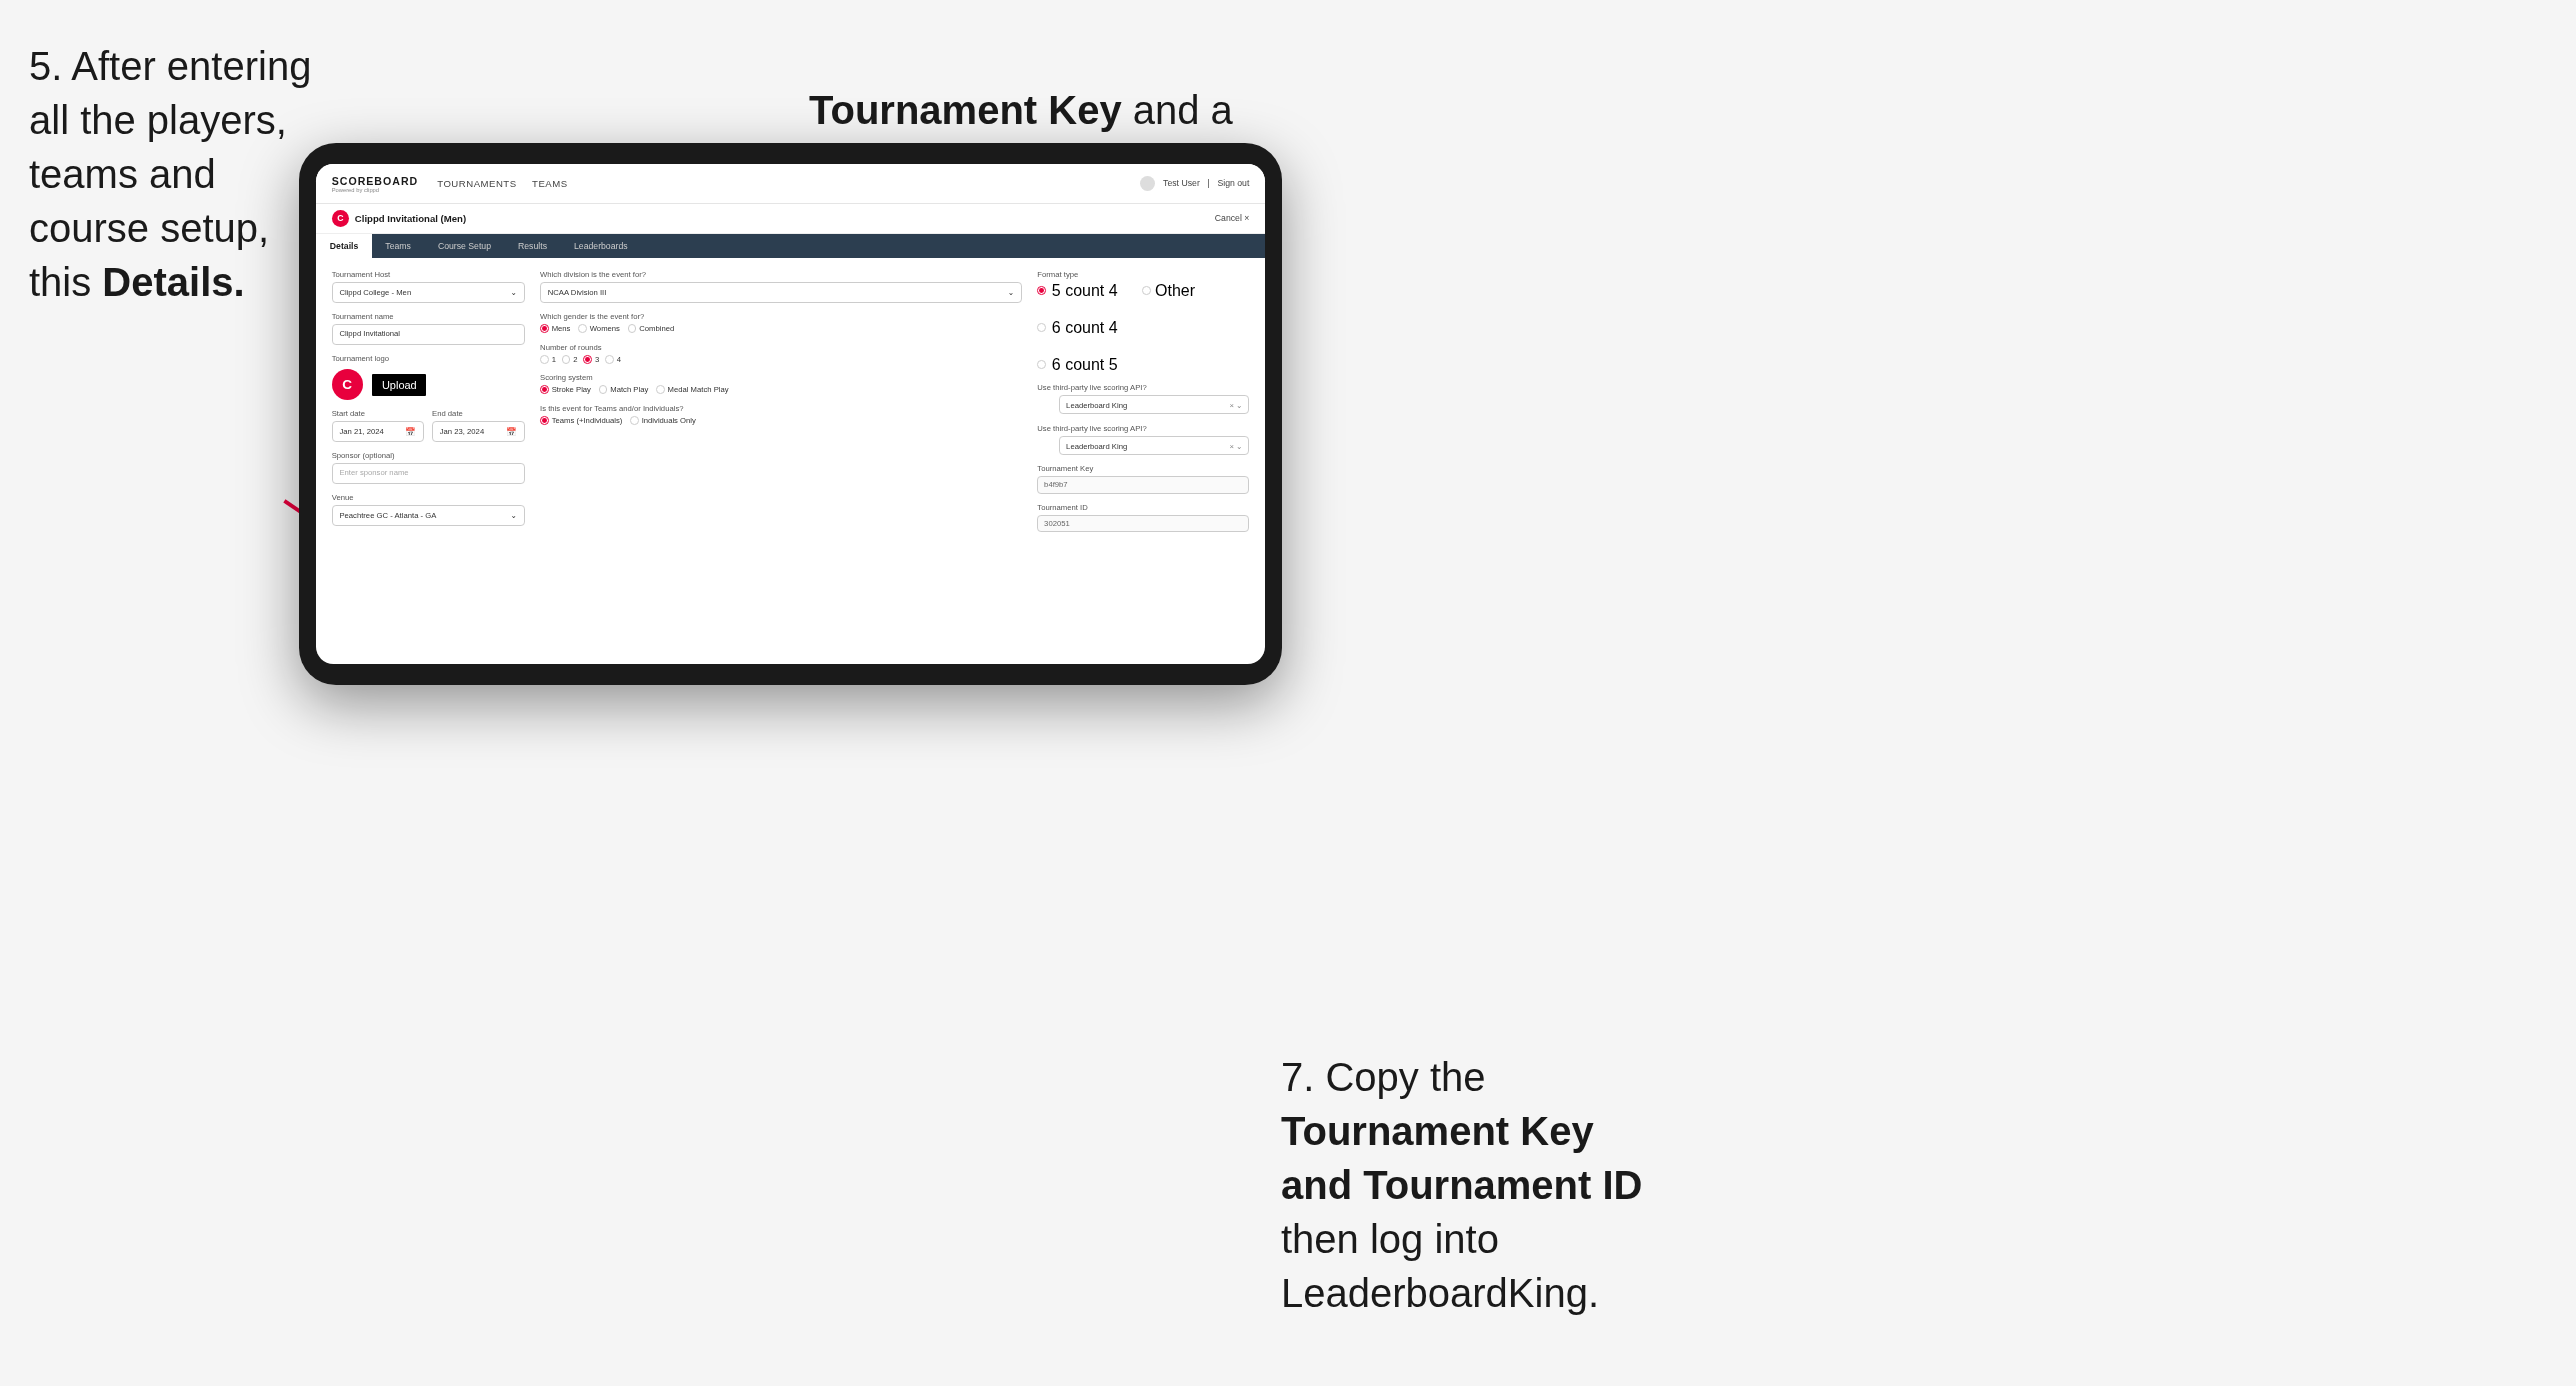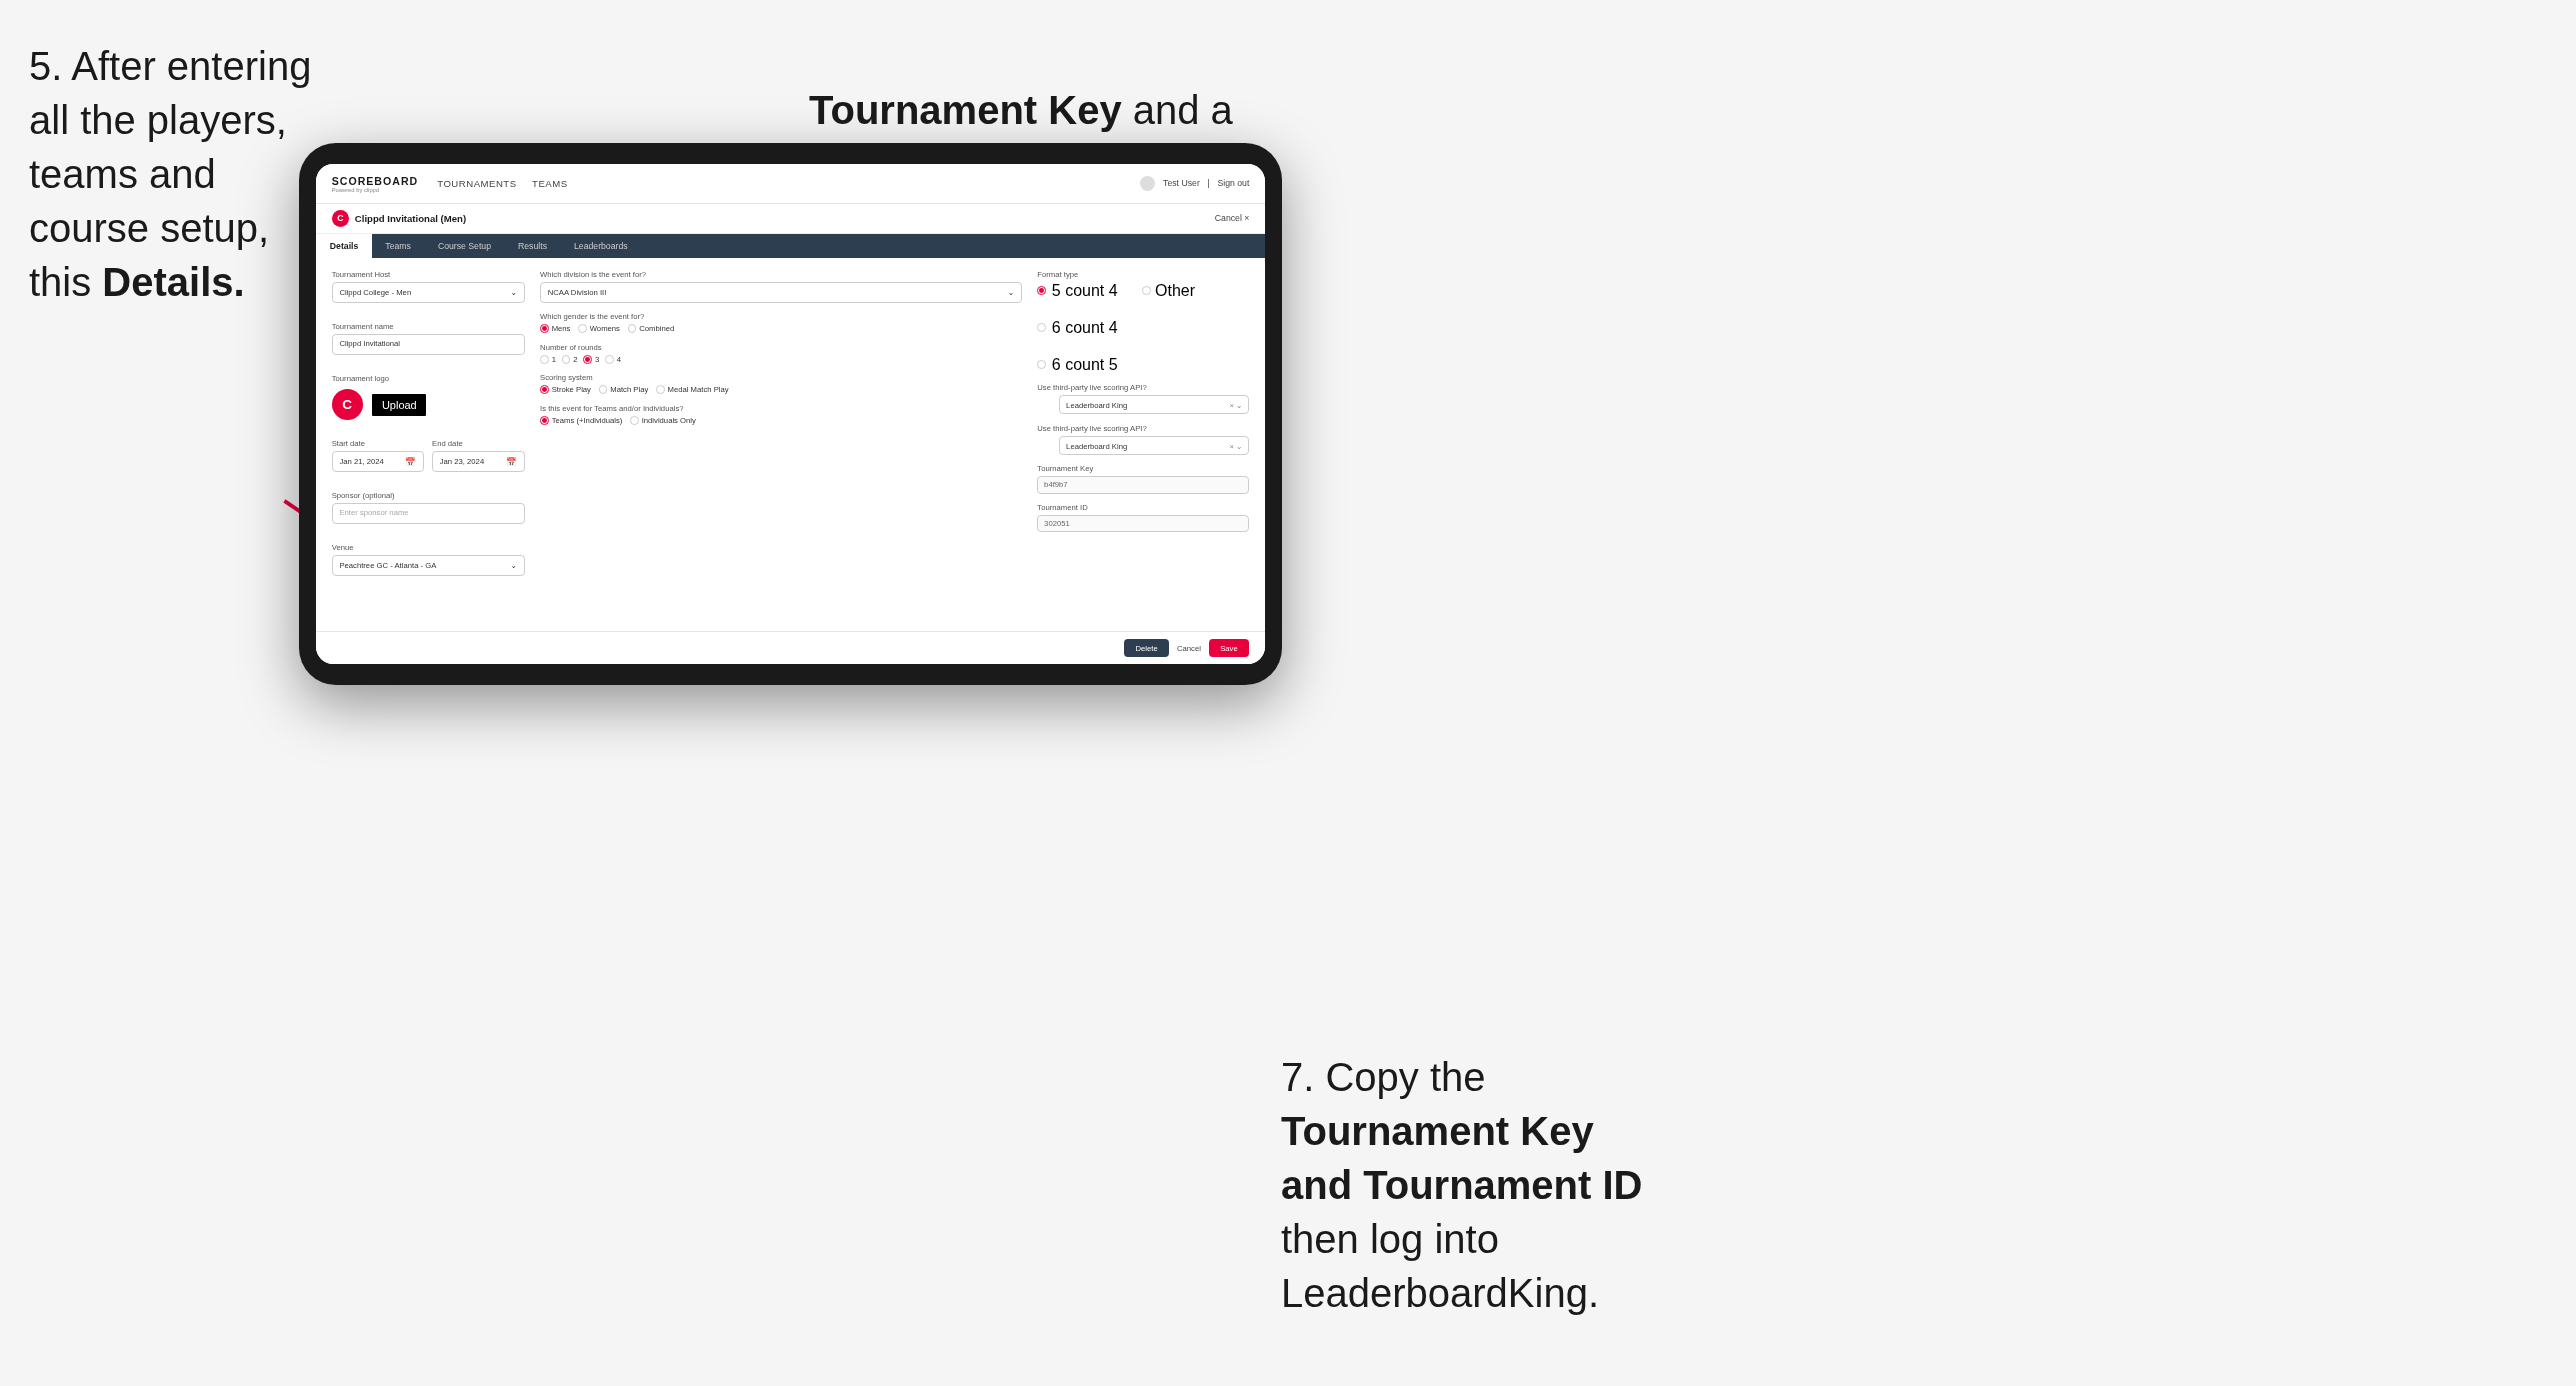--- a/index.html
+++ b/index.html
@@ -182,21 +182,21 @@
       padding: 11.6px 15.4px;
       display: flex;
       gap: 15.4px;
     }
 
     .left-col {
       width: 193px;
       flex-shrink: 0;
       display: flex;
       flex-direction: column;
-      gap: 19px;
+      gap: 9px;
     }
 
     .middle-col {
       flex: 1;
       display: flex;
       flex-direction: column;
       gap: 9.6px;
     }
 
     .right-col {
@@ -699,21 +699,16 @@
 
         <div class="field-group">
           <div class="field-label">Tournament ID</div>
           <div class="key-id-box">302051</div>
         </div>
 
       </div>
 
     </div>
 
-    <div class="action-bar">
-      <button class="btn-delete">Delete</button>
-      <button class="btn-cancel">Cancel</button>
-      <button class="btn-save">Save</button>
-    </div>
 
   </div>
 </div>
 
 
 </body></html>

